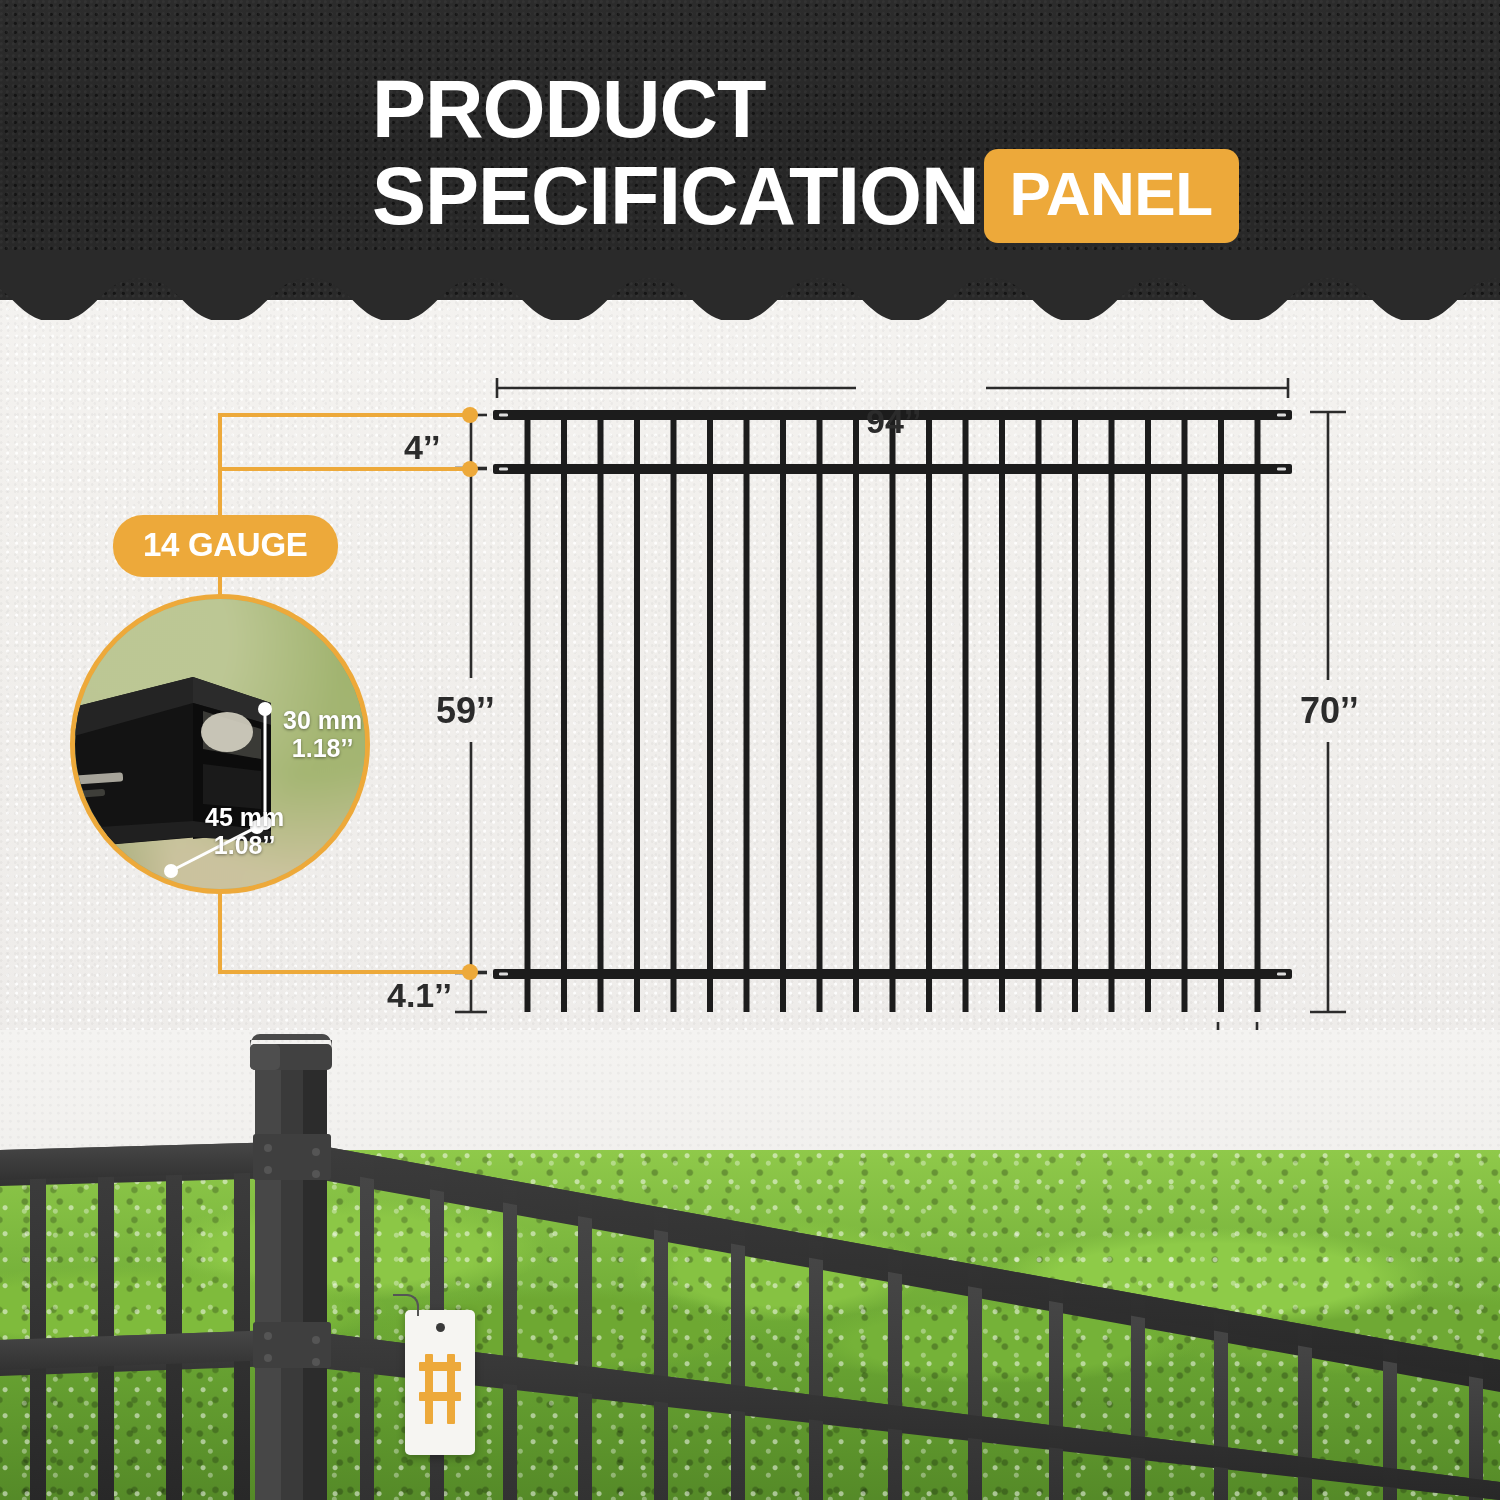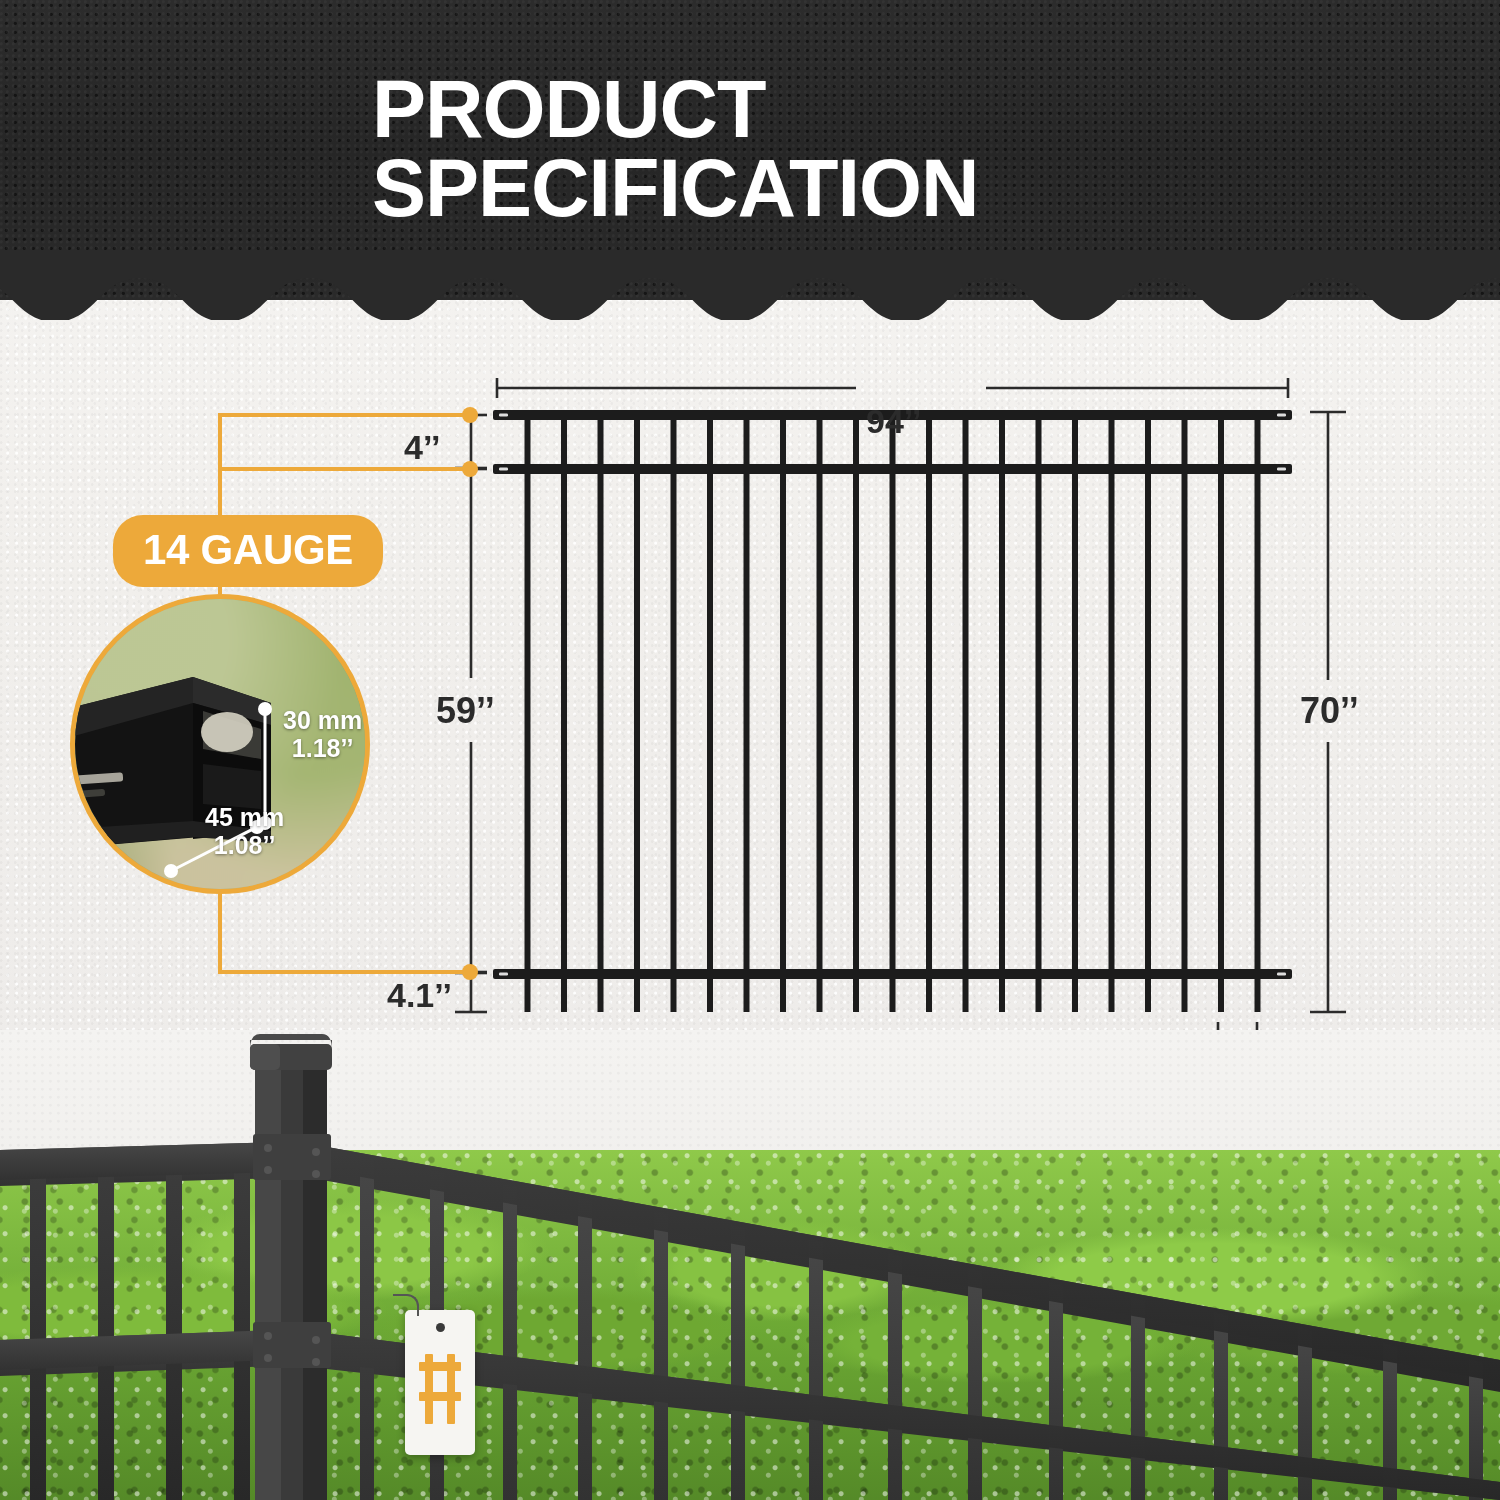--- a/index.html
+++ b/index.html
@@ -82,21 +82,21 @@
   #t4   { left:404px;  top:428px; font-size:34px; }
   #t59  { left:436px;  top:690px; font-size:36px; }
   #t41  { left:387px;  top:976px; font-size:34px; }
   #t39  { left:1186px; top:1042px; font-size:34px; }
   #t70  { left:1300px; top:690px; font-size:36px; }
 
   
   .gauge-badge {
     position:absolute; left:113px; top:515px;
     background:#eda93a; color:#ffffff; font-weight:bold;
-    font-size:42px; padding:11px 30px 13px 30px; border-radius:30px;
+    font-size:33px; padding:11px 30px 13px 30px; border-radius:30px;
     letter-spacing:-.3px; white-space:nowrap;
   }
 
   
   .inset {
     position:absolute; left:70px; top:594px; width:300px; height:300px;
     border-radius:50%; border:5px solid #eda93a; overflow:hidden;
     background:linear-gradient(150deg,#b9bd8a 0%,#9fae74 35%,#8d9d63 60%,#cfc9a4 100%);
   }
   .inset-blur {
@@ -183,20 +183,21 @@
                C270,28 265,72 225,72 C185,72 180,28 140,28
                C100,28 95,72 55,72 C15,72 10,28 -30,28
                L0,28 Z" fill="#2a2a2a"></path>
     </svg>
 
 
     <div class="title-wrap">
       <div class="title-line">PRODUCT</div>
       <div class="title-row2">
         <div class="title-line">SPECIFICATION</div>
+        <div class="badge-panel">PANEL</div>
       </div>
     </div>
   </div>
 
   <svg class="diagram" viewBox="0 0 1500 780">
 
     <g>
 
       <g fill="#1c1c1c">
         <rect x="524.5" y="113" width="6" height="599"></rect>

